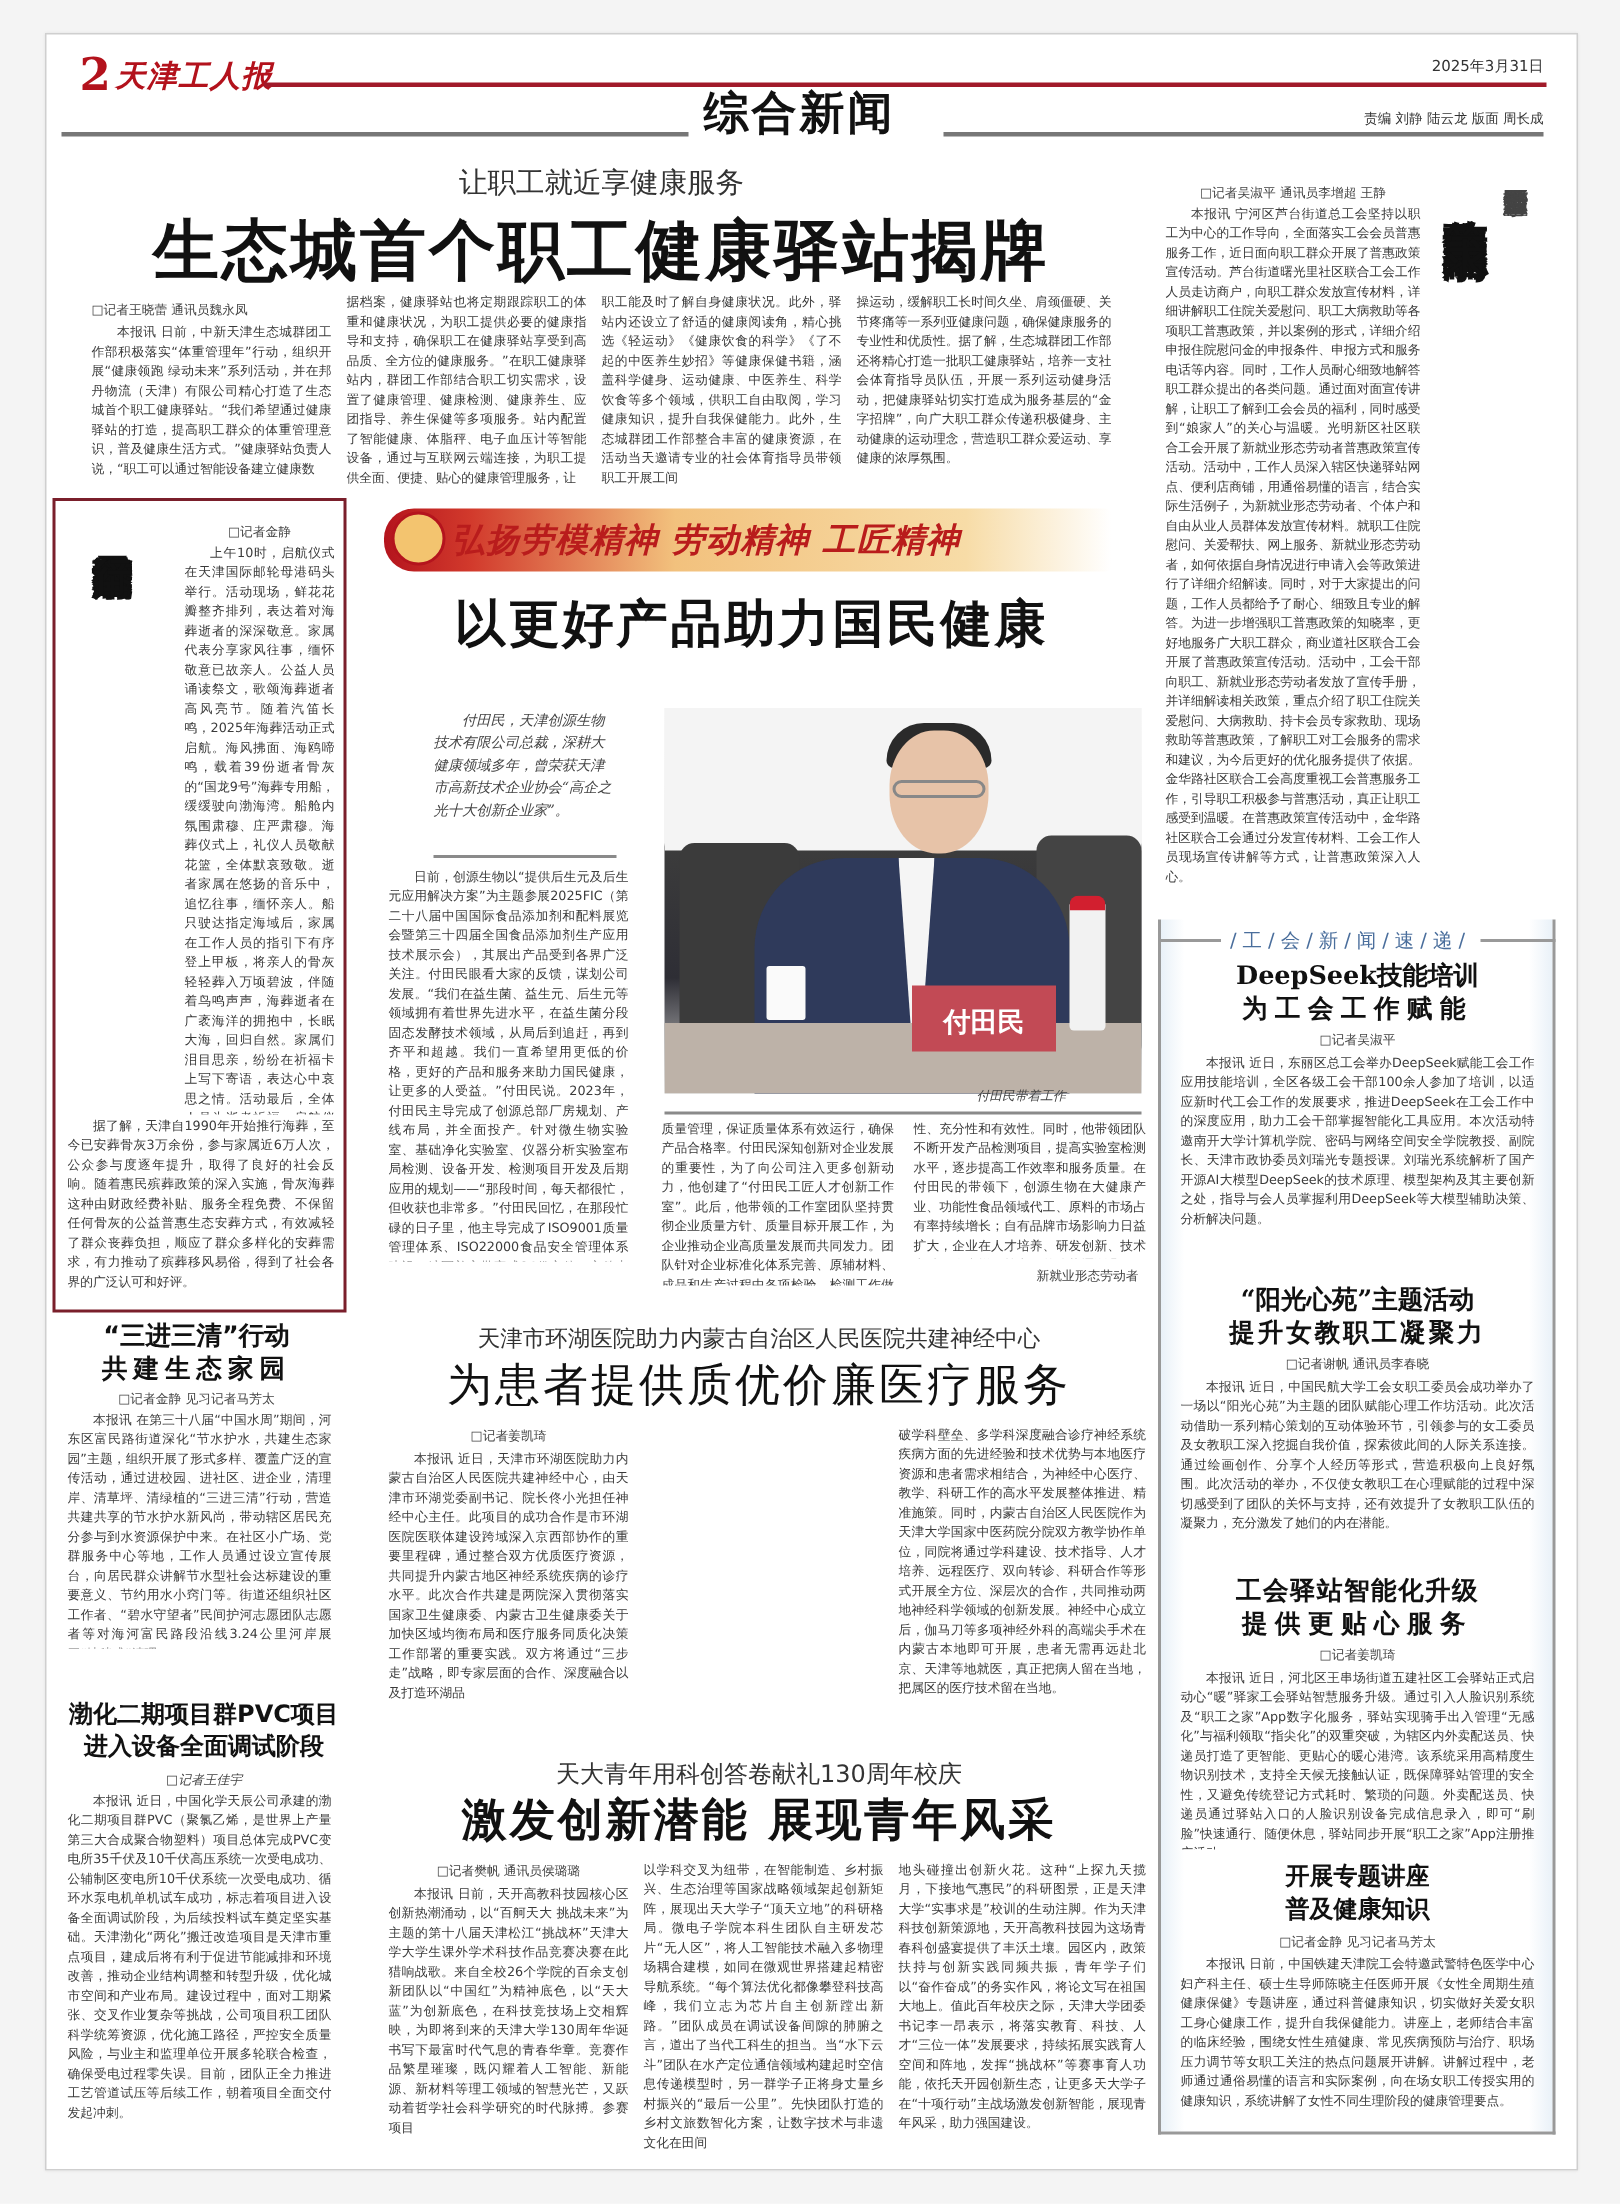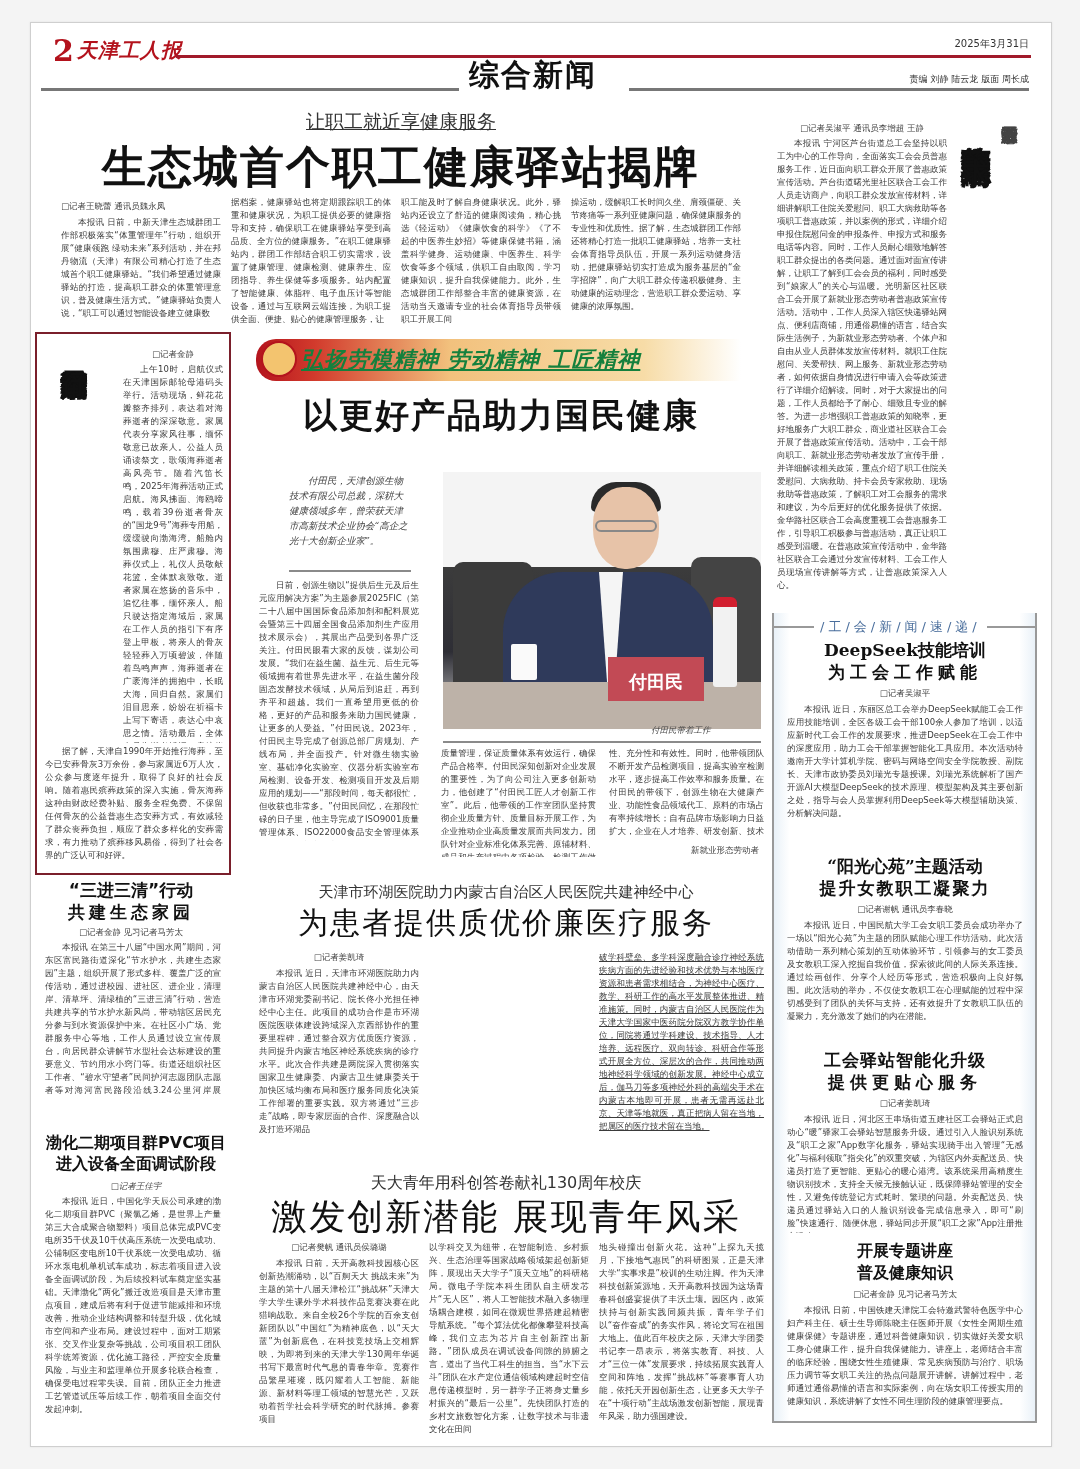--- a/index.html
+++ b/index.html
@@ -26,21 +26,21 @@
   .col { position: absolute; }
 
   
   .vert-title { writing-mode: vertical-rl; font-weight: bold; color: #111; }
   .boxed { border: 2px solid #7a1f2b; }
   .banner {
     left: 225px; top: 316px; width: 485px; height: 42px;
     background: linear-gradient(90deg, #b4141d 0%, #d23a2c 12%, #f2c17d 40%, #f7dca7 80%, #fff 100%);
     border-radius: 20px 4px 4px 20px;
   }
-  .banner-text { left: 270px; top: 322px; font: italic bold 22px "DejaVu Serif", serif; color: #15803d; letter-spacing: 1px; text-decoration: underline; }
+  .banner-text { left: 270px; top: 322px; font: italic bold 22px "DejaVu Serif", serif; color: #b91c1c; letter-spacing: 1px; }
   .banner-emblem { left: 230px; top: 318px; width: 36px; height: 36px; border-radius: 50%; background: #f3c46f; border: 2px solid #b4141d; }
   .photo {
     left: 412px; top: 449px; width: 318px; height: 257px;
     background: linear-gradient(180deg, #f1f1f1 0%, #e9e9e9 35%, #3c3c3c 36%, #2e2e35 70%, #d7d7d7 100%);
     overflow: hidden;
   }
   .photo .wall { position:absolute; left:0; top:0; width:100%; height:95px; background:#f4f4f4; }
   .photo .chair-l { position:absolute; left:10px; top:90px; width:80px; height:140px; background:#3b3b3b; border-radius:10px; }
   .photo .chair-r { position:absolute; right:0; top:85px; width:70px; height:150px; background:#444; border-radius:10px; }
   .photo .head { position:absolute; left:150px; top:15px; width:66px; height:82px; background:#e7c3a8; border-radius:45% 45% 48% 48%; }
@@ -68,21 +68,21 @@
 
   <div class="abs pno">2</div>
   <div class="abs paper-name">天津工人报</div>
   <div class="abs mast-line-red"></div>
   <div class="abs mast-date">2025年3月31日</div>
   <div class="abs sec-line" style="left:10px;width:418px;"></div>
   <div class="abs sec-title">综合新闻</div>
   <div class="abs sec-line" style="left:598px;width:400px;"></div>
   <div class="abs editors">责编 刘静 陆云龙  版面 周长成</div>
 
-  <div class="abs kicker" style="left:30px;top:86px;width:680px;text-decoration:underline;">让职工就近享健康服务</div>
+  <div class="abs kicker" style="left:30px;top:86px;width:680px;">让职工就近享健康服务</div>
   <div class="abs headline" style="left:20px;top:115px;width:700px;font-size:44px;letter-spacing:2px;">生态城首个职工健康驿站揭牌</div>
   <div class="abs byline" style="left:30px;top:178px;width:160px;text-align:left;">□记者王晓蕾 通讯员魏永凤</div>
   <div class="col body" style="left:30px;top:193px;width:160px;height:108px;">本报讯 日前，中新天津生态城群团工作部积极落实“体重管理年”行动，组织开展“健康领跑 绿动未来”系列活动，并在邦丹物流（天津）有限公司精心打造了生态城首个职工健康驿站。“我们希望通过健康驿站的打造，提高职工群众的体重管理意识，普及健康生活方式。”健康驿站负责人说，“职工可以通过智能设备建立健康数</div>
   <div class="col body" style="left:200px;top:173px;width:160px;height:128px;text-indent:0;">据档案，健康驿站也将定期跟踪职工的体重和健康状况，为职工提供必要的健康指导和支持，确保职工在健康驿站享受到高品质、全方位的健康服务。”在职工健康驿站内，群团工作部结合职工切实需求，设置了健康管理、健康检测、健康养生、应团指导、养生保健等多项服务。站内配置了智能健康、体脂秤、电子血压计等智能设备，通过与互联网云端连接，为职工提供全面、便捷、贴心的健康管理服务，让</div>
   <div class="col body" style="left:370px;top:173px;width:160px;height:128px;text-indent:0;">职工能及时了解自身健康状况。此外，驿站内还设立了舒适的健康阅读角，精心挑选《轻运动》《健康饮食的科学》《了不起的中医养生妙招》等健康保健书籍，涵盖科学健身、运动健康、中医养生、科学饮食等多个领域，供职工自由取阅，学习健康知识，提升自我保健能力。此外，生态城群团工作部整合丰富的健康资源，在活动当天邀请专业的社会体育指导员带领职工开展工间</div>
   <div class="col body" style="left:540px;top:173px;width:170px;height:128px;text-indent:0;">操运动，缓解职工长时间久坐、肩颈僵硬、关节疼痛等一系列亚健康问题，确保健康服务的专业性和优质性。据了解，生态城群团工作部还将精心打造一批职工健康驿站，培养一支社会体育指导员队伍，开展一系列运动健身活动，把健康驿站切实打造成为服务基层的“金字招牌”，向广大职工群众传递积极健身、主动健康的运动理念，营造职工群众爱运动、享健康的浓厚氛围。</div>
 
   <div class="abs boxed" style="left:4px;top:309px;width:196px;height:543px;"></div>
   <div class="abs vert-title" style="left:26px;top:326px;font-size:27px;line-height:34px;height:380px;">京津冀海葬启航活动在天津渤海湾举行</div>
   <div class="abs byline" style="left:92px;top:326px;width:100px;">□记者金静</div>
@@ -124,24 +124,24 @@
 
   <div class="abs headline" style="left:10px;top:1110px;width:190px;font-size:16px;">渤化二期项目群PVC项目</div>
   <div class="abs headline" style="left:10px;top:1131px;width:190px;font-size:16px;">进入设备全面调试阶段</div>
   <div class="abs byline" style="left:10px;top:1158px;width:190px;font-style:italic;">□记者王佳宇</div>
   <div class="col body" style="left:14px;top:1172px;width:176px;height:220px;">本报讯 近日，中国化学天辰公司承建的渤化二期项目群PVC（聚氯乙烯，是世界上产量第三大合成聚合物塑料）项目总体完成PVC变电所35千伏及10千伏高压系统一次受电成功、公辅制区变电所10千伏系统一次受电成功、循环水泵电机单机试车成功，标志着项目进入设备全面调试阶段，为后续投料试车奠定坚实基础。天津渤化“两化”搬迁改造项目是天津市重点项目，建成后将有利于促进节能减排和环境改善，推动企业结构调整和转型升级，优化城市空间和产业布局。建设过程中，面对工期紧张、交叉作业复杂等挑战，公司项目积工团队科学统筹资源，优化施工路径，严控安全质量风险，与业主和监理单位开展多轮联合检查，确保受电过程零失误。目前，团队正全力推进工艺管道试压等后续工作，朝着项目全面交付发起冲刺。</div>
 
   <div class="abs kicker" style="left:220px;top:860px;width:510px;font-size:15px;">天津市环湖医院助力内蒙古自治区人民医院共建神经中心</div>
   <div class="abs headline" style="left:220px;top:880px;width:510px;font-size:30px;letter-spacing:2px;font-weight:normal;">为患者提供质优价廉医疗服务</div>
   <div class="abs byline" style="left:228px;top:929px;width:160px;">□记者姜凯琦</div>
   <div class="col body" style="left:228px;top:944px;width:160px;height:170px;">本报讯 近日，天津市环湖医院助力内蒙古自治区人民医院共建神经中心，由天津市环湖党委副书记、院长佟小光担任神经中心主任。此项目的成功合作是市环湖医院医联体建设跨域深入京西部协作的重要里程碑，通过整合双方优质医疗资源，共同提升内蒙古地区神经系统疾病的诊疗水平。此次合作共建是两院深入贯彻落实国家卫生健康委、内蒙古卫生健康委关于加快区域均衡布局和医疗服务同质化决策工作部署的重要实践。双方将通过“三步走”战略，即专家层面的合作、深度融合以及打造环湖品</div>
-  <div class="col body" style="left:568px;top:928px;width:165px;height:186px;text-indent:0;text-decoration:underline;">破学科壁垒、多学科深度融合诊疗神经系统疾病方面的先进经验和技术优势与本地医疗资源和患者需求相结合，为神经中心医疗、教学、科研工作的高水平发展整体推进、精准施策。同时，内蒙古自治区人民医院作为天津大学国家中医药院分院双方教学协作单位，同院将通过学科建设、技术指导、人才培养、远程医疗、双向转诊、科研合作等形式开展全方位、深层次的合作，共同推动两地神经科学领域的创新发展。神经中心成立后，伽马刀等多项神经外科的高端尖手术在内蒙古本地即可开展，患者无需再远赴北京、天津等地就医，真正把病人留在当地，把属区的医疗技术留在当地。</div>
+  <div class="col body" style="left:568px;top:928px;width:165px;height:186px;text-indent:0;">破学科壁垒、多学科深度融合诊疗神经系统疾病方面的先进经验和技术优势与本地医疗资源和患者需求相结合，为神经中心医疗、教学、科研工作的高水平发展整体推进、精准施策。同时，内蒙古自治区人民医院作为天津大学国家中医药院分院双方教学协作单位，同院将通过学科建设、技术指导、人才培养、远程医疗、双向转诊、科研合作等形式开展全方位、深层次的合作，共同推动两地神经科学领域的创新发展。神经中心成立后，伽马刀等多项神经外科的高端尖手术在内蒙古本地即可开展，患者无需再远赴北京、天津等地就医，真正把病人留在当地，把属区的医疗技术留在当地。</div>
 
   <div class="abs kicker" style="left:220px;top:1150px;width:510px;font-size:16px;">天大青年用科创答卷献礼130周年校庆</div>
-  <div class="abs headline" style="left:220px;top:1170px;width:510px;font-size:36px;letter-spacing:2px;font-weight:normal;">激发创新潜能 展现青年风采</div>
+  <div class="abs headline" style="left:220px;top:1170px;width:510px;font-size:30px;letter-spacing:2px;font-weight:bold;">激发创新潜能 展现青年风采</div>
   <div class="abs byline" style="left:228px;top:1219px;width:160px;">□记者樊帆 通讯员侯璐璐</div>
   <div class="col body" style="left:228px;top:1234px;width:160px;height:180px;">本报讯 日前，天开高教科技园核心区创新热潮涌动，以“百舸天大 挑战未来”为主题的第十八届天津松江“挑战杯”天津大学大学生课外学术科技作品竞赛决赛在此猎响战歌。来自全校26个学院的百余支创新团队以“中国红”为精神底色，以“天大蓝”为创新底色，在科技竞技场上交相辉映，为即将到来的天津大学130周年华诞书写下最富时代气息的青春华章。竞赛作品繁星璀璨，既闪耀着人工智能、新能源、新材料等理工领域的智慧光芒，又跃动着哲学社会科学研究的时代脉搏。参赛项目</div>
   <div class="col body" style="left:398px;top:1218px;width:160px;height:196px;text-indent:0;">以学科交叉为纽带，在智能制造、乡村振兴、生态治理等国家战略领域架起创新矩阵，展现出天大学子“顶天立地”的科研格局。微电子学院本科生团队自主研发芯片“无人区”，将人工智能技术融入多物理场耦合建模，如同在微观世界搭建起精密导航系统。“每个算法优化都像攀登科技高峰，我们立志为芯片自主创新蹚出新路。”团队成员在调试设备间隙的肺腑之言，道出了当代工科生的担当。当“水下云斗”团队在水产定位通信领域构建起时空信息传递模型时，另一群学子正将身丈量乡村振兴的“最后一公里”。先快团队打造的乡村文旅数智化方案，让数字技术与非遗文化在田间</div>
   <div class="col body" style="left:568px;top:1218px;width:165px;height:196px;text-indent:0;">地头碰撞出创新火花。这种“上探九天揽月，下接地气惠民”的科研图景，正是天津大学“实事求是”校训的生动注脚。作为天津科技创新策源地，天开高教科技园为这场青春科创盛宴提供了丰沃土壤。园区内，政策扶持与创新实践同频共振，青年学子们以“奋作奋成”的务实作风，将论文写在祖国大地上。值此百年校庆之际，天津大学团委书记李一昂表示，将落实教育、科技、人才“三位一体”发展要求，持续拓展实践育人空间和阵地，发挥“挑战杯”等赛事育人功能，依托天开园创新生态，让更多天大学子在“十项行动”主战场激发创新智能，展现青年风采，助力强国建设。</div>
 
   <div class="abs byline" style="left:746px;top:100px;width:170px;">□记者吴淑平 通讯员李增超 王静</div>
   <div class="col body" style="left:746px;top:114px;width:170px;height:462px;">本报讯 宁河区芦台街道总工会坚持以职工为中心的工作导向，全面落实工会会员普惠服务工作，近日面向职工群众开展了普惠政策宣传活动。芦台街道曙光里社区联合工会工作人员走访商户，向职工群众发放宣传材料，详细讲解职工住院关爱慰问、职工大病救助等各项职工普惠政策，并以案例的形式，详细介绍申报住院慰问金的申报条件、申报方式和服务电话等内容。同时，工作人员耐心细致地解答职工群众提出的各类问题。通过面对面宣传讲解，让职工了解到工会会员的福利，同时感受到“娘家人”的关心与温暖。光明新区社区联合工会开展了新就业形态劳动者普惠政策宣传活动。活动中，工作人员深入辖区快递驿站网点、便利店商铺，用通俗易懂的语言，结合实际生活例子，为新就业形态劳动者、个体户和自由从业人员群体发放宣传材料。就职工住院慰问、关爱帮扶、网上服务、新就业形态劳动者，如何依据自身情况进行申请入会等政策进行了详细介绍解读。同时，对于大家提出的问题，工作人员都给予了耐心、细致且专业的解答。为进一步增强职工普惠政策的知晓率，更好地服务广大职工群众，商业道社区联合工会开展了普惠政策宣传活动。活动中，工会干部向职工、新就业形态劳动者发放了宣传手册，并详细解读相关政策，重点介绍了职工住院关爱慰问、大病救助、持卡会员专家救助、现场救助等普惠政策，了解职工对工会服务的需求和建议，为今后更好的优化服务提供了依据。金华路社区联合工会高度重视工会普惠服务工作，引导职工积极参与普惠活动，真正让职工感受到温暖。在普惠政策宣传活动中，金华路社区联合工会通过分发宣传材料、工会工作人员现场宣传讲解等方式，让普惠政策深入人心。</div>
   <div class="abs vert-title" style="left:925px;top:100px;font-size:30px;line-height:40px;height:470px;">宣传普惠政策 满足职工需求</div>
   <div class="abs vert-title" style="left:968px;top:90px;font-size:17px;line-height:22px;font-weight:normal;color:#444;height:350px;">宁河区芦台街道总工会开展宣传活动</div>
 

